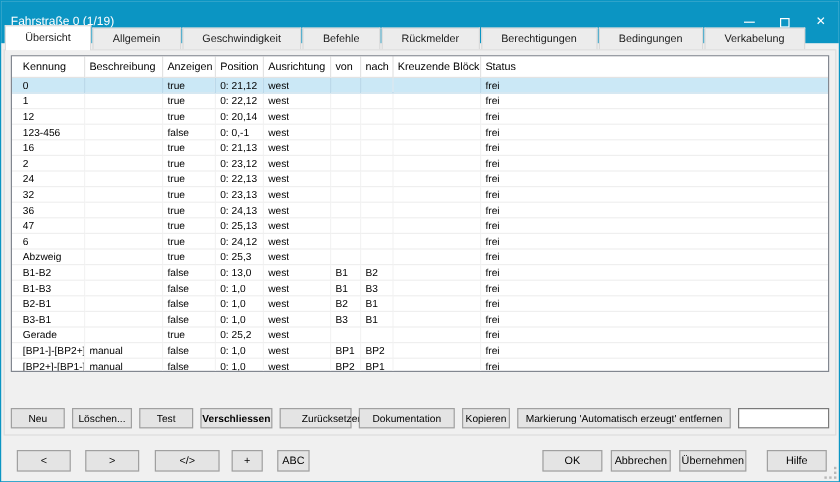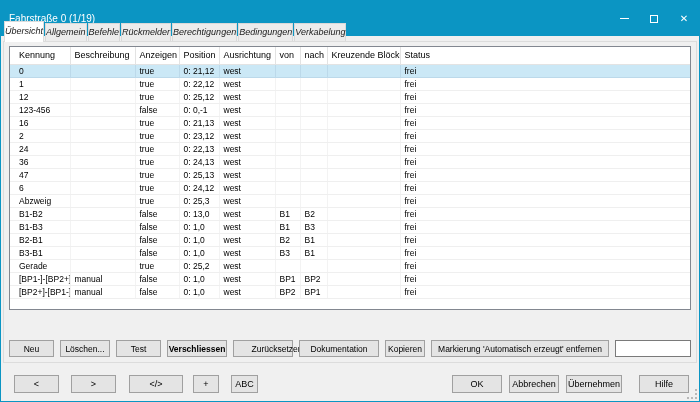--- a/index.html
+++ b/index.html
@@ -20,22 +20,22 @@
   }
   .titlebar .title{font-size:10px;padding-left:8px;white-space:nowrap;}
   .win-controls{margin-left:auto;display:flex;height:100%;}
   .win-btn{width:30px;height:100%;display:flex;align-items:center;justify-content:center;cursor:default;}
   .glyph-min{width:9px;height:1px;background:#fff;display:block;}
   .glyph-max{width:8px;height:8px;border:1px solid #fff;display:block;}
   .glyph-close{font-size:10px;color:#fff;line-height:1;}
   
   .tabbar{position:absolute;top:22px;left:3px;display:flex;align-items:flex-start;z-index:5;}
   .tab{
-    height:18px;line-height:16px;padding:0 0;font-size:9px;color:#1a1a1a;
-    background:#ececec;border:1px solid #d9d9d9;border-bottom:none;margin-right:1px;white-space:nowrap;font-style:italic;
+    height:18px;line-height:16px;padding:0 16px;font-size:9px;color:#1a1a1a;
+    background:#ececec;border:1px solid #d9d9d9;border-bottom:none;margin-right:1px;white-space:nowrap;
   }
   .tab.active{
     background:#fff;border-color:#dcdcdc;height:21px;margin-top:-2px;line-height:19px;
     position:relative;z-index:6;
   }
   
   .tabpage{
     position:absolute;top:40px;left:2px;right:2px;height:322px;
     background:#f0f0f0;border:1px solid #dcdcdc;
   }
@@ -99,20 +99,21 @@
         </span>
       <span class="win-btn">
           <span class="glyph-close">✕</span>
         </span>
     </div>
   </div>
 
   <div class="tabbar">
       <div class="tab active">Übersicht</div>
       <div class="tab">Allgemein</div>
+      <div class="tab">Geschwindigkeit</div>
       <div class="tab">Befehle</div>
       <div class="tab">Rückmelder</div>
       <div class="tab">Berechtigungen</div>
       <div class="tab">Bedingungen</div>
       <div class="tab">Verkabelung</div>
     </div>
 
   <div class="tabpage">
     <div class="listview">
       <table>
@@ -160,21 +161,21 @@
               <td>west</td>
               <td></td>
               <td></td>
               <td></td>
               <td>frei</td>
             </tr>
             <tr class="">
               <td>12</td>
               <td></td>
               <td>true</td>
-              <td>0: 25,12</td>
+              <td>0: 20,14</td>
               <td>west</td>
               <td></td>
               <td></td>
               <td></td>
               <td>frei</td>
             </tr>
             <tr class="">
               <td>123-456</td>
               <td></td>
               <td>false</td>
@@ -205,20 +206,31 @@
               <td></td>
               <td></td>
               <td></td>
               <td>frei</td>
             </tr>
             <tr class="">
               <td>24</td>
               <td></td>
               <td>true</td>
               <td>0: 22,13</td>
+              <td>west</td>
+              <td></td>
+              <td></td>
+              <td></td>
+              <td>frei</td>
+            </tr>
+            <tr class="">
+              <td>32</td>
+              <td></td>
+              <td>true</td>
+              <td>0: 23,13</td>
               <td>west</td>
               <td></td>
               <td></td>
               <td></td>
               <td>frei</td>
             </tr>
             <tr class="">
               <td>36</td>
               <td></td>
               <td>true</td>

